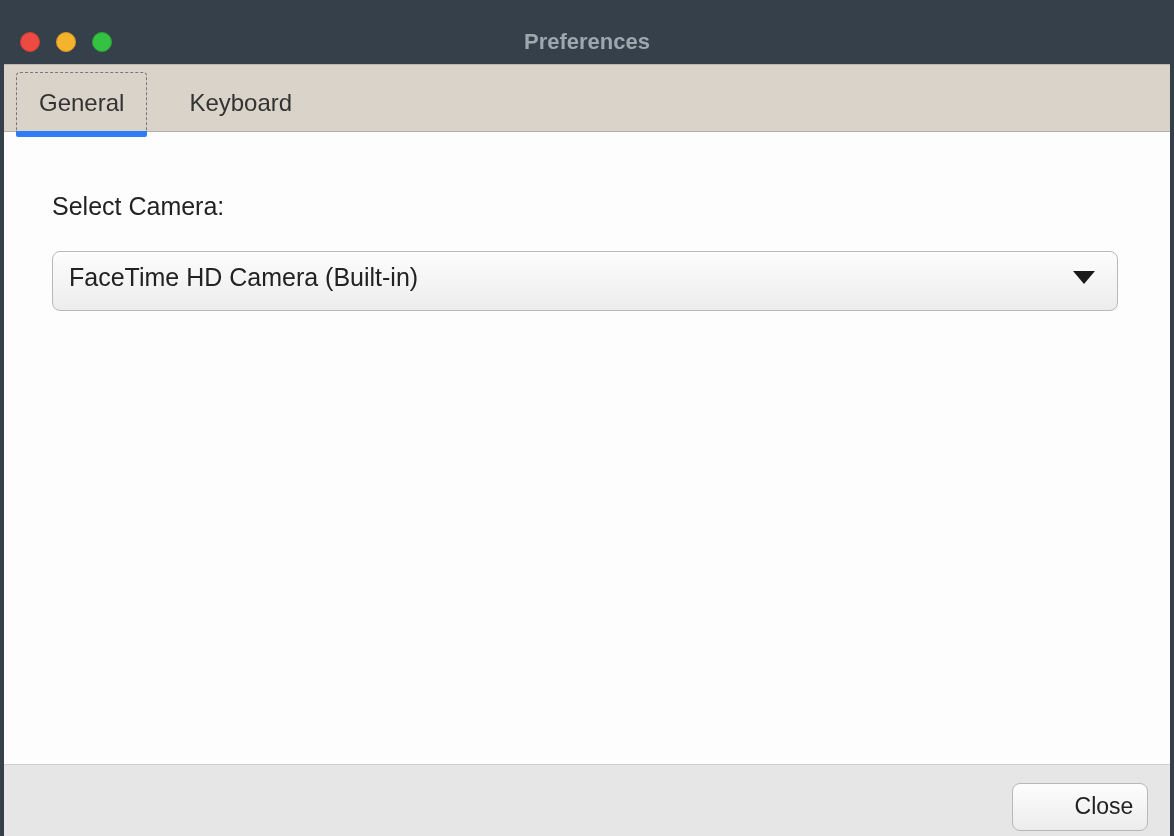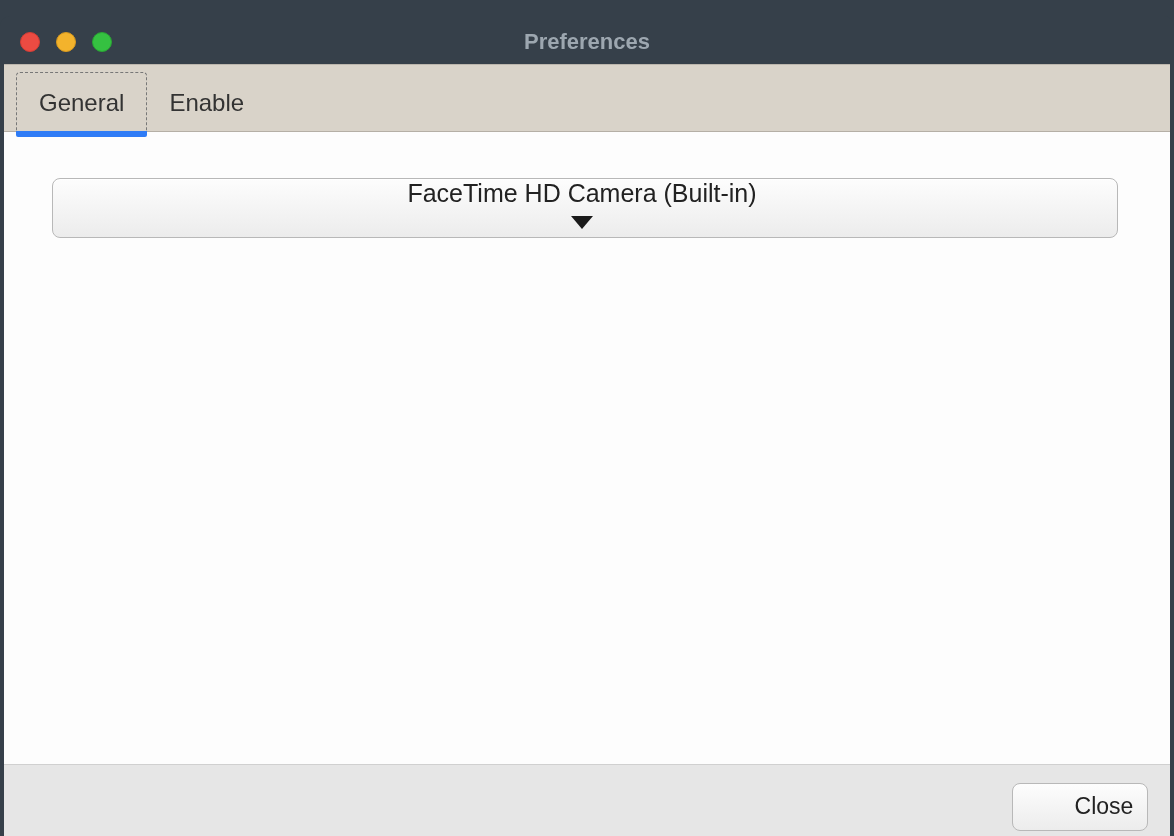--- a/index.html
+++ b/index.html
@@ -55,21 +55,21 @@
 
   
   .tabstrip {
     height: 68px;
     background: #d9d3c9;
     display: flex;
     align-items: flex-end;
     padding: 0 12px;
     border-top: 1px solid #bcb6ad;
     border-bottom: 1px solid #b5afa6;
-    gap: 0;
+    gap: 20px;
     flex: 0 0 auto;
   }
   .tab {
     font-size: 24px;
     color: #333;
     padding: 16px 22px 14px 22px;
     cursor: default;
     position: relative;
   }
   .tab.active {
@@ -144,21 +144,20 @@
     border: 1px solid #b8b8b8;
     border-radius: 8px;
     background: linear-gradient(#fdfdfd, #ececec);
     display: flex;
     align-items: center;
     justify-content: space-between;
     padding: 0 22px 8px 16px;
     font-size: 25px;
     color: #222;
     box-shadow: inset 0 1px 0 #fff;
-    flex-direction: column;
   }
   .dropdown .caret {
     width: 0; height: 0;
     border-left: 11px solid transparent;
     border-right: 11px solid transparent;
     border-top: 13px solid #1a1a1a;
   }
 
   
   .footer {
@@ -194,27 +193,28 @@
     <div class="traffic-lights">
       <div class="traffic-light tl-close"></div>
       <div class="traffic-light tl-min"></div>
       <div class="traffic-light tl-max"></div>
     </div>
     <div class="title">Preferences</div>
   </div>
 
   <div class="tabstrip">
     <div class="tab active">General</div>
-    <div class="tab">Enable</div>
+    <div class="tab">Keyboard</div>
   </div>
 
   <div class="content">
 
 
 
+    <div class="select-label">Select Camera:</div>
 
     <div class="dropdown">
       <span>FaceTime HD Camera (Built-in)</span>
       <div class="caret"></div>
     </div>
 
   </div>
 
   <div class="footer">
     <div class="btn">

